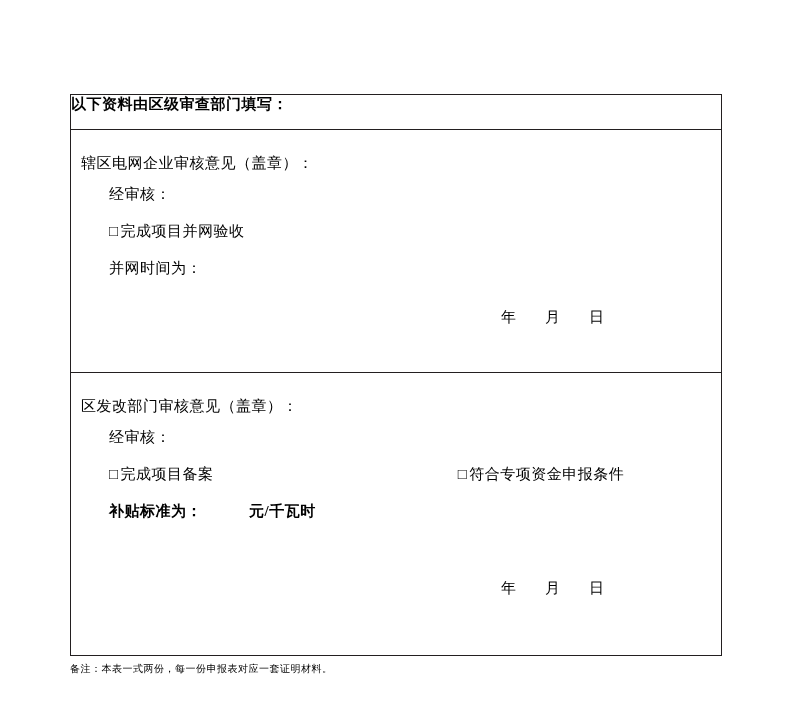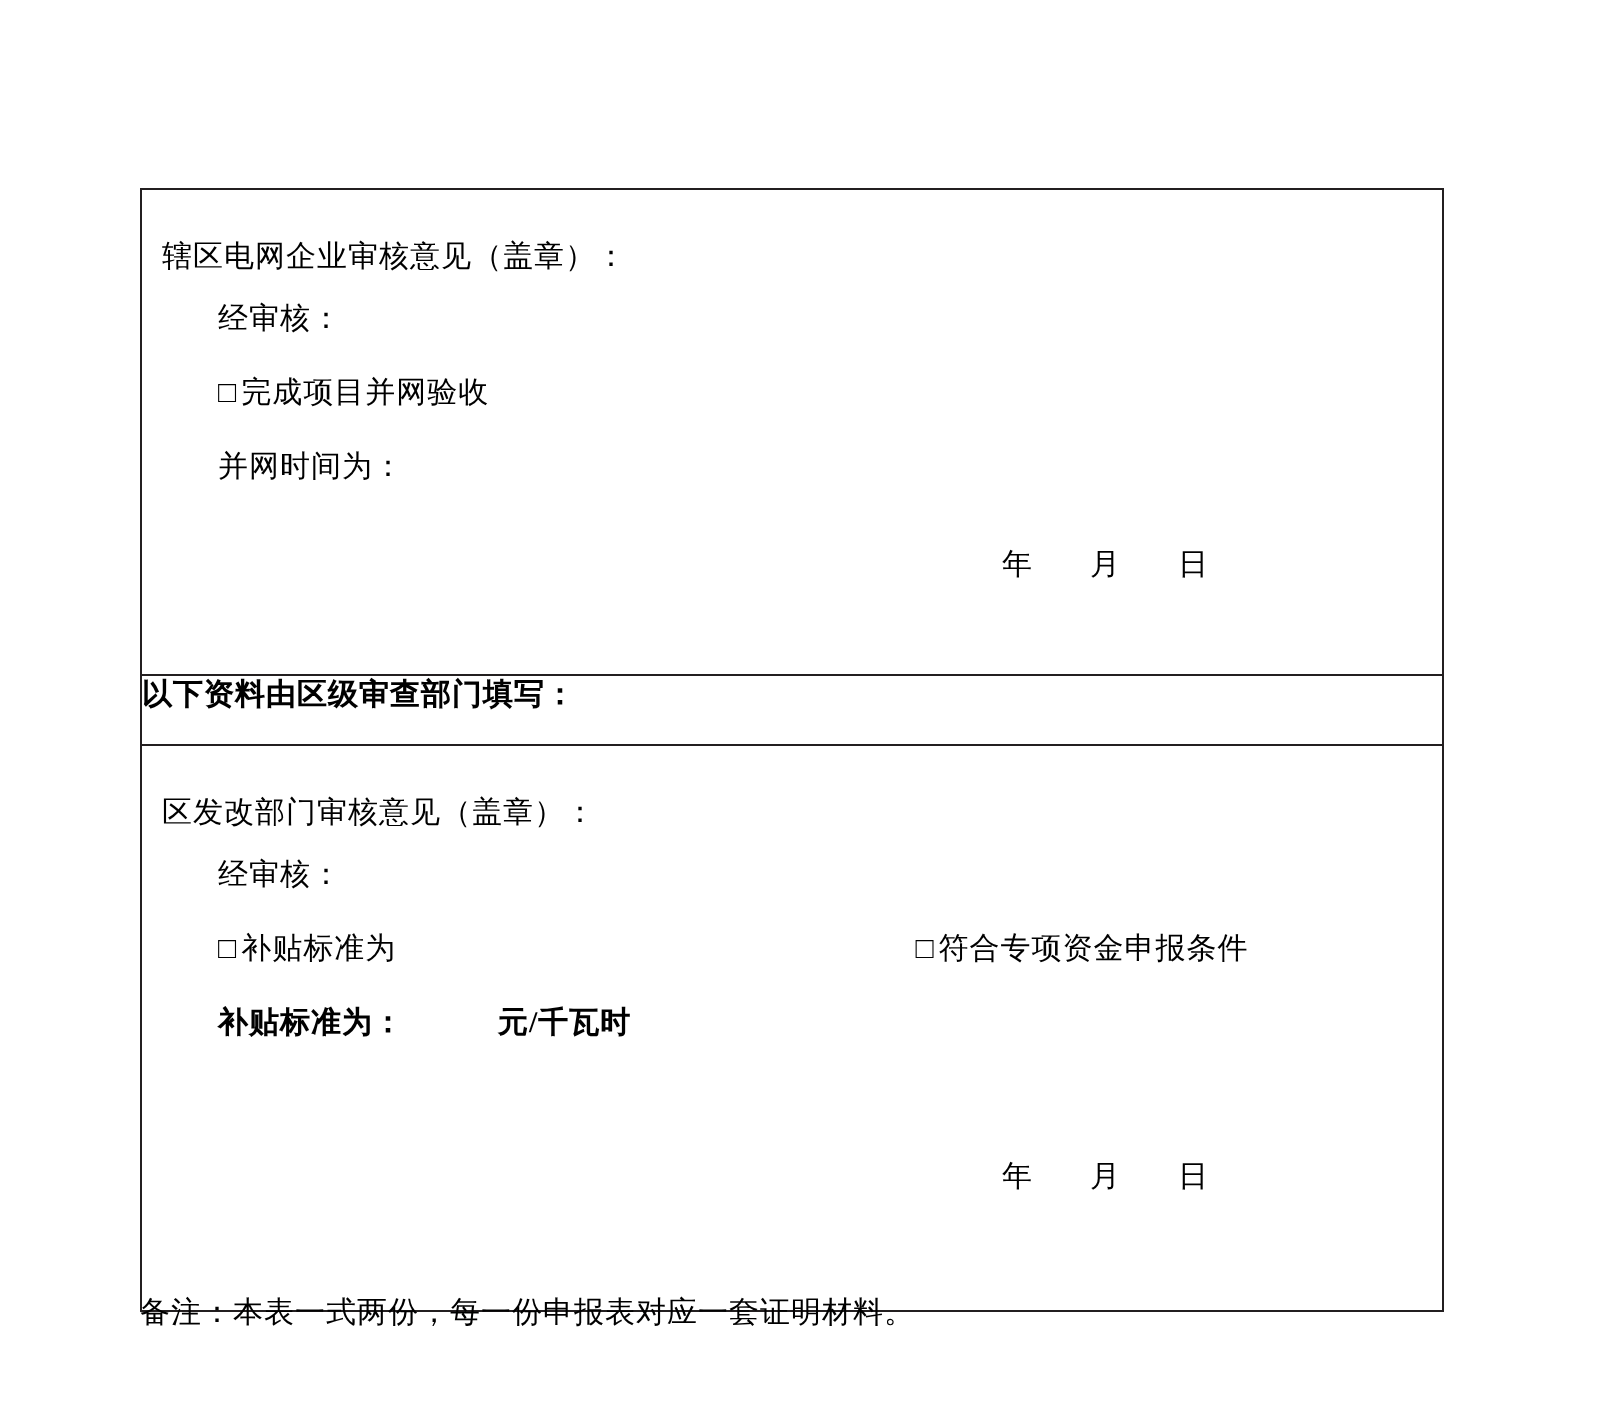--- a/index.html
+++ b/index.html
@@ -105,57 +105,57 @@
   .subsidy-row .sub-label {
     width: 140px;
     flex: 0 0 140px;
   }
   .subsidy-row .sub-unit {
     flex: 0 0 auto;
   }
   .footnote {
     position: absolute;
     left: 70px;
-    top: 647px;
-    font-size: 15px;
+    top: 662px;
+    font-size: 10px;
     letter-spacing: 0.5px;
   }
 </style>
 </head>
 <body>
 
 <div class="page">
 
   <table class="form-table">
     <tbody>
         <tr>
+      <td class="cell-header">以下资料由区级审查部门填写：</td>
+    </tr>
+    <tr>
       <td class="cell-body section-a">
         <div class="line indent-0 row-title">辖区电网企业审核意见（盖章）：</div>
         <div class="line indent-1 row-gap-1">经审核：</div>
         <div class="line indent-1 row-gap-2">
           <span class="checkbox-glyph">□</span><span>完成项目并网验收</span>
         </div>
         <div class="line indent-1 row-gap-2">并网时间为：</div>
         <div class="date-row">
           <span class="date-inner">
             <span class="dseg">年</span><span class="dseg">月</span><span class="dseg">日</span>
           </span>
         </div>
       </td>
     </tr>
     <tr>
-      <td class="cell-header">以下资料由区级审查部门填写：</td>
-    </tr>
-    <tr>
       <td class="cell-body section-b">
         <div class="line indent-0 row-title">区发改部门审核意见（盖章）：</div>
         <div class="line indent-1 row-gap-1">经审核：</div>
         <div class="line two-col row-gap-2">
           <span class="col-left">
-            <span class="checkbox-glyph">□</span><span>补贴标准为</span>
+            <span class="checkbox-glyph">□</span><span>完成项目备案</span>
           </span>
           <span class="col-right">
             <span class="checkbox-glyph">□</span><span>符合专项资金申报条件</span>
           </span>
         </div>
         <div class="line subsidy-row row-gap-2">
           <span class="sub-label">补贴标准为：</span>
           <span class="sub-unit">元/千瓦时</span>
         </div>
         <div class="date-row" style="margin-top:58px">

